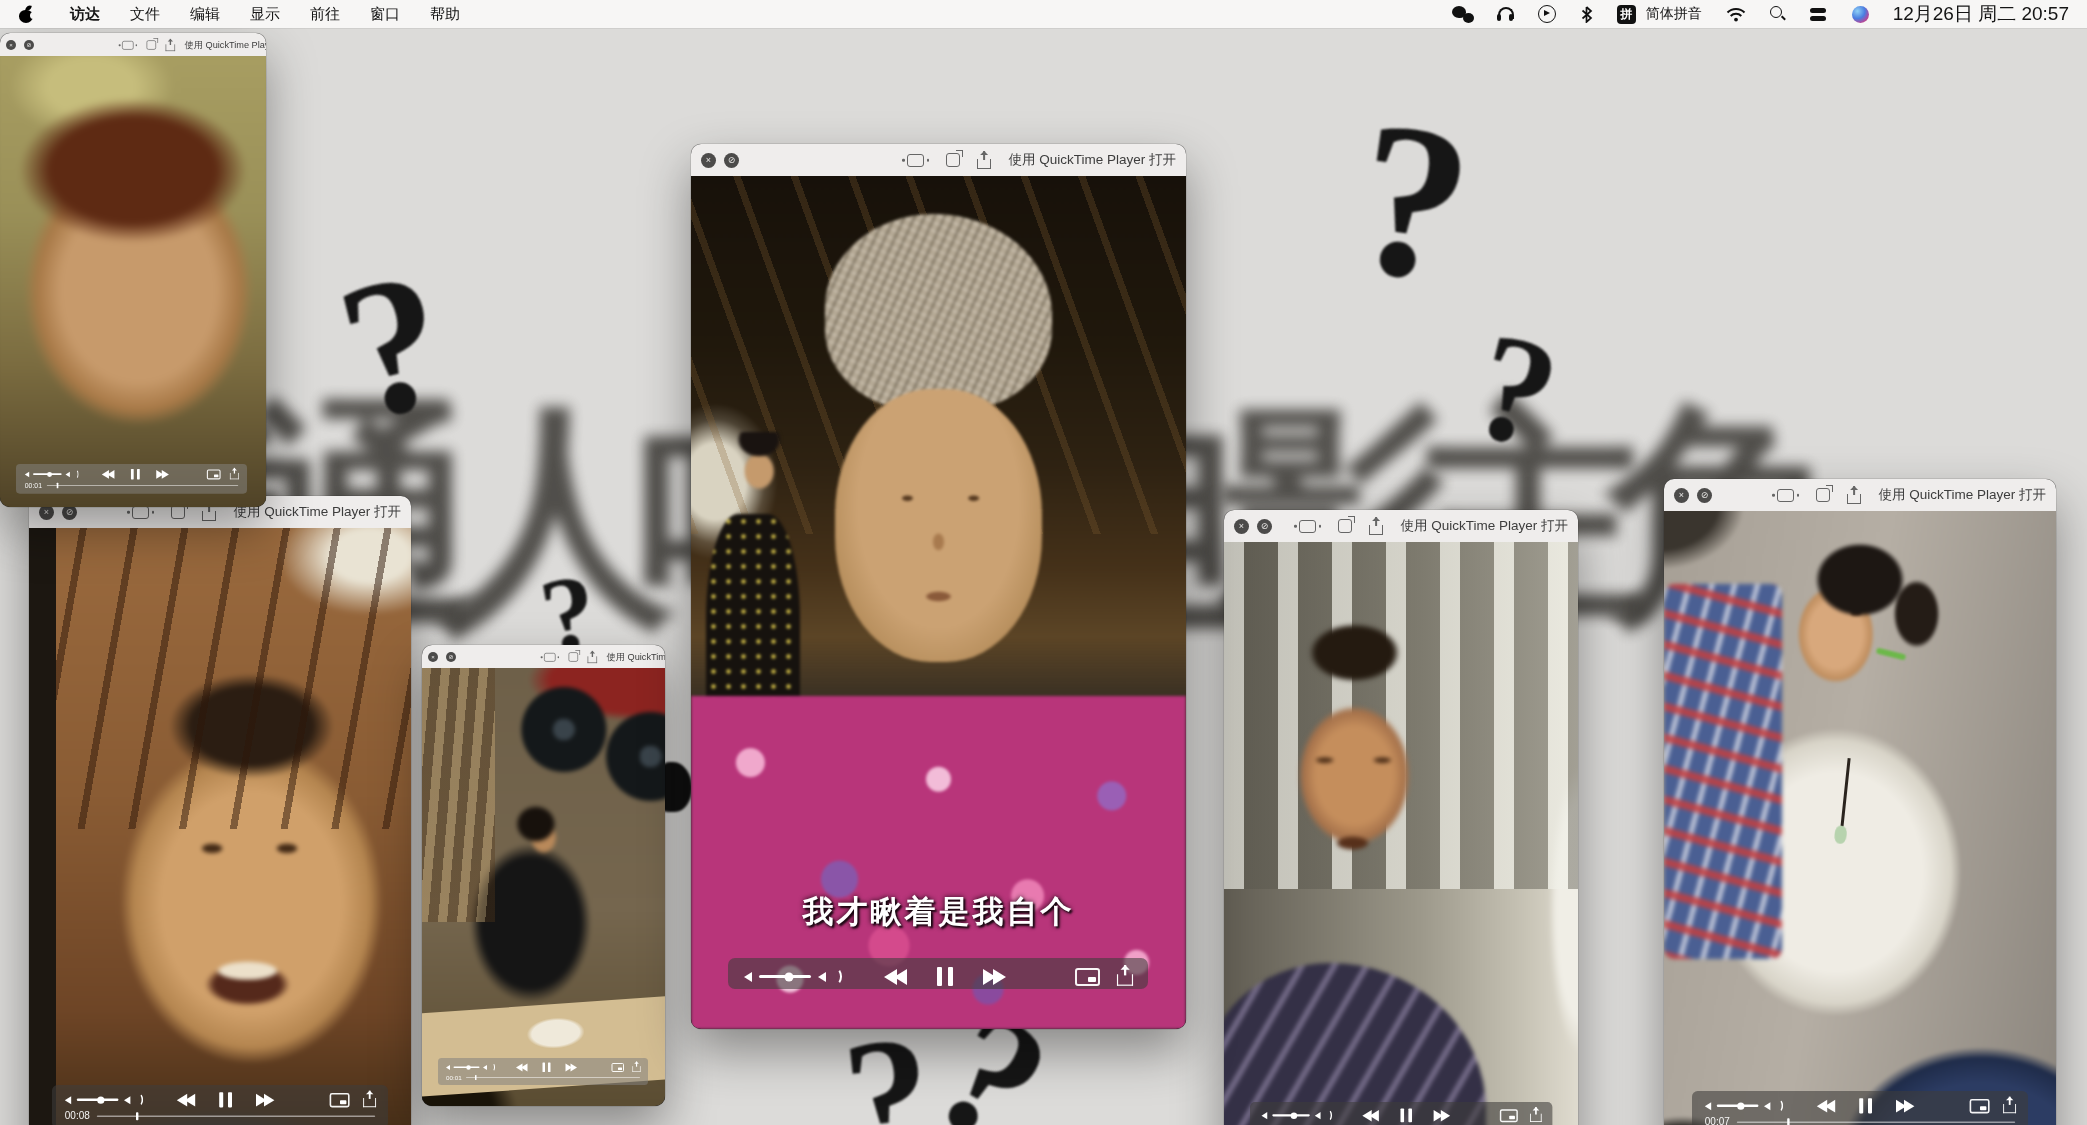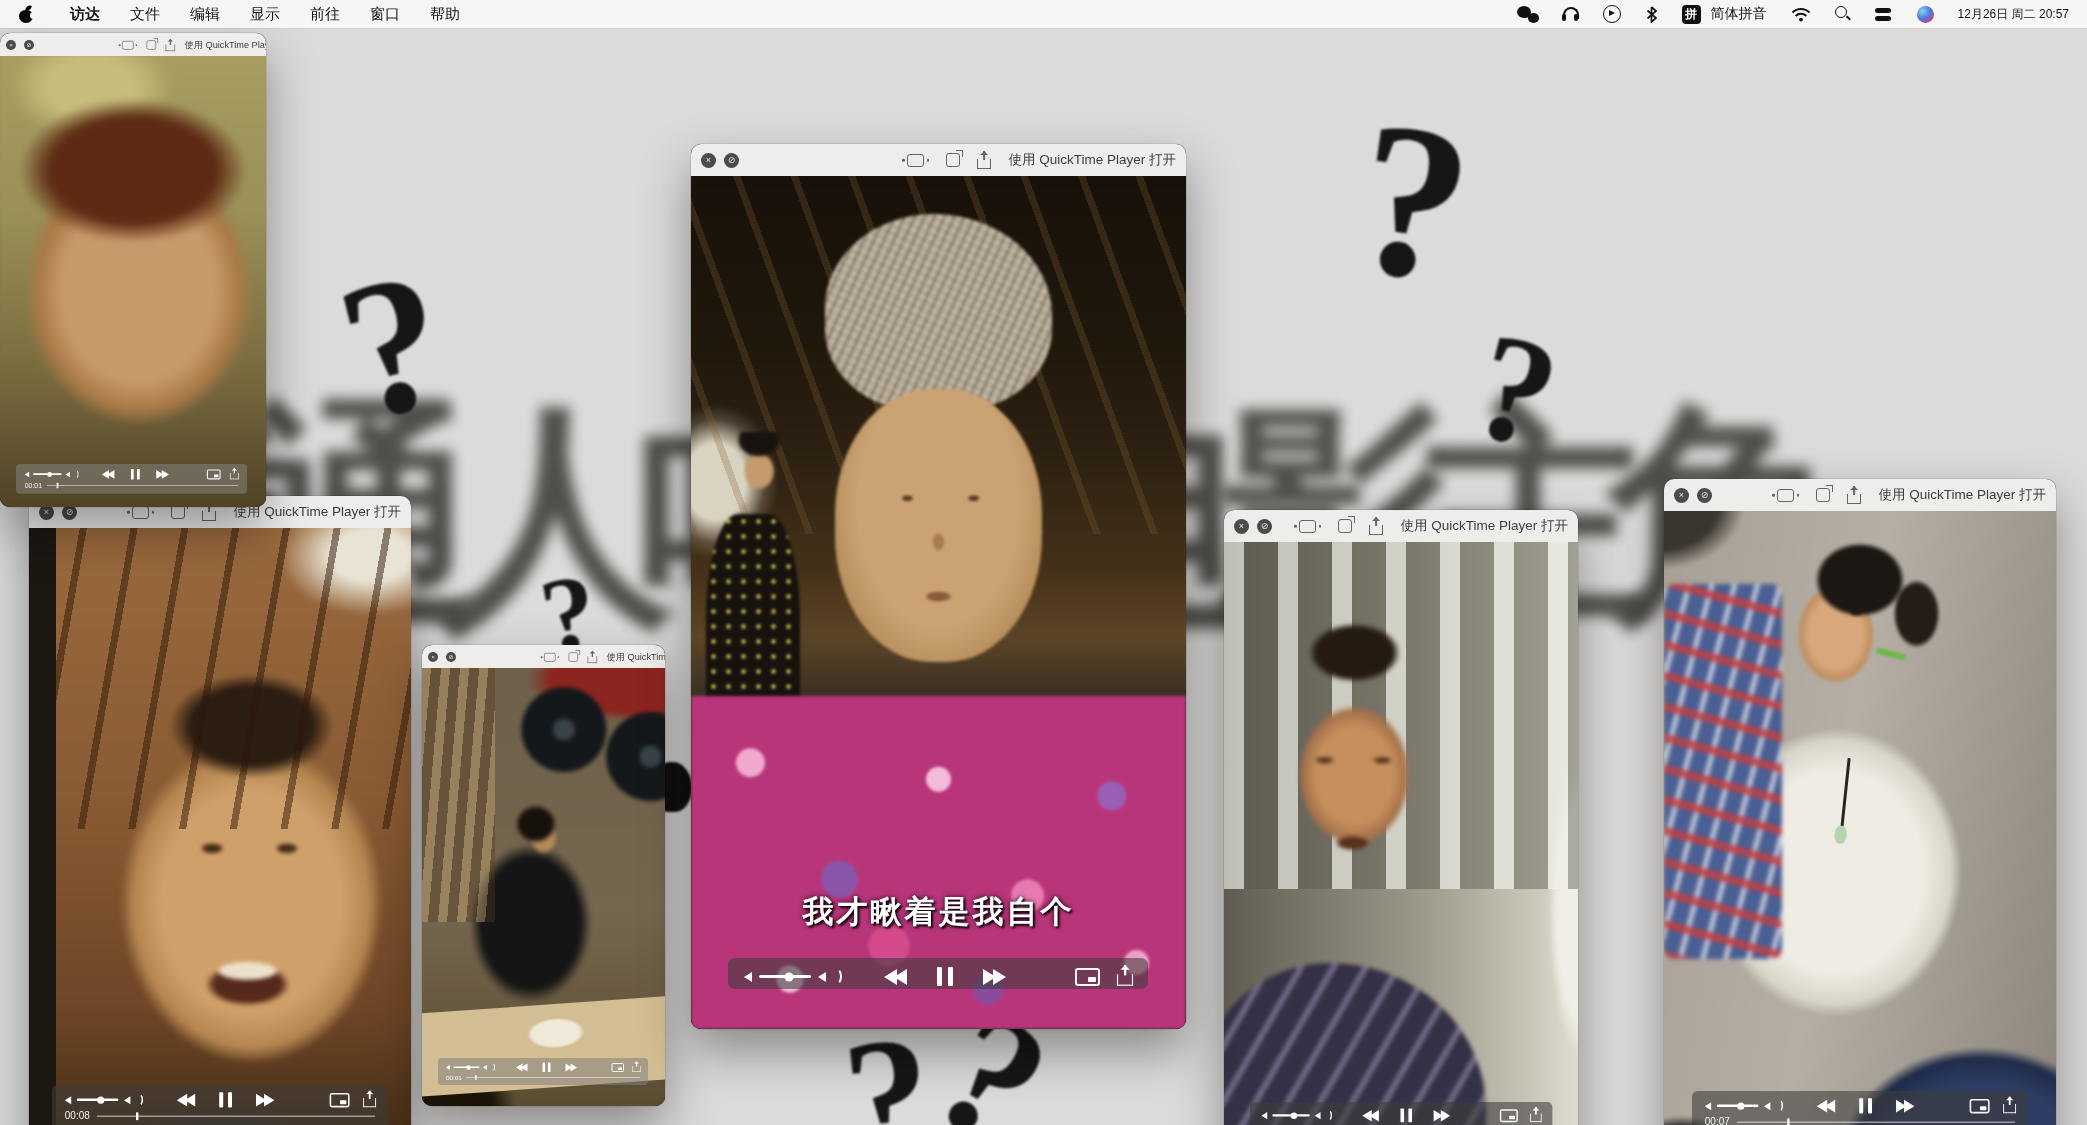--- a/index.html
+++ b/index.html
@@ -14,21 +14,21 @@
   .mb-item{font-size:15px;color:#141414;}
   .mb-item.app{font-weight:bold;}
   .apple{position:relative;width:16px;height:17px;margin-right:6px;}
   .apple::before{content:"";position:absolute;left:1px;top:4px;width:14px;height:13px;
                  background:#000;border-radius:45% 45% 50% 50%;}
   .apple::after{content:"";position:absolute;right:-3px;top:6px;width:7px;height:7px;
                 background:#f7f6f5;border-radius:50%;}
   .apple i{position:absolute;left:8px;top:-1px;width:5px;height:6px;background:#000;
            border-radius:80% 10% 80% 10%;transform:rotate(20deg);}
   .mb-right{margin-left:auto;display:flex;align-items:center;gap:24px;}
-  .clock{font-size:12px;color:#141414;white-space:nowrap;}
+  .clock{font-size:19px;color:#141414;white-space:nowrap;}
   
   .ic{position:relative;display:inline-block;color:#111;}
   .ic-wechat{width:22px;height:17px;}
   .ic-wechat::before{content:"";position:absolute;left:0;top:0;width:14px;height:12px;background:#111;border-radius:50% 50% 45% 50%;}
   .ic-wechat::after{content:"";position:absolute;right:0;bottom:0;width:11px;height:10px;background:#111;border-radius:50%;}
   .ic-head{width:16px;height:14px;}
   .ic-head::before{content:"";position:absolute;left:0;top:0;width:12px;height:10px;border:2px solid #111;border-bottom:none;border-radius:8px 8px 0 0;}
   .ic-head::after{content:"";position:absolute;left:-1px;bottom:0;width:4px;height:7px;background:#111;border-radius:2px;box-shadow:12px 0 0 #111;}
   .ic-play{width:16px;height:16px;border:1.6px solid #111;border-radius:50%;}
   .ic-play::after{content:"";position:absolute;left:5px;top:4px;border:3.5px solid transparent;border-left:6px solid #111;}

